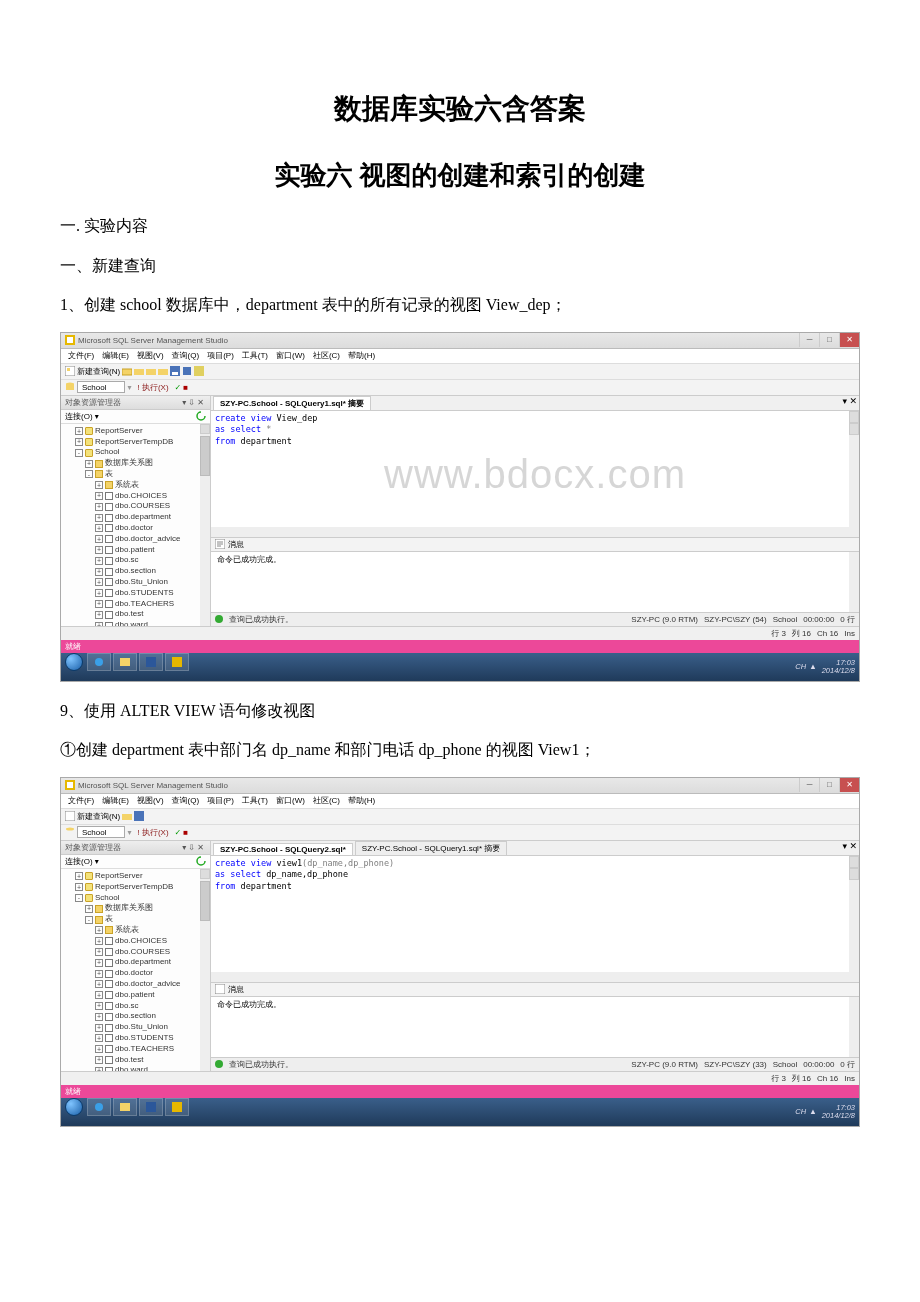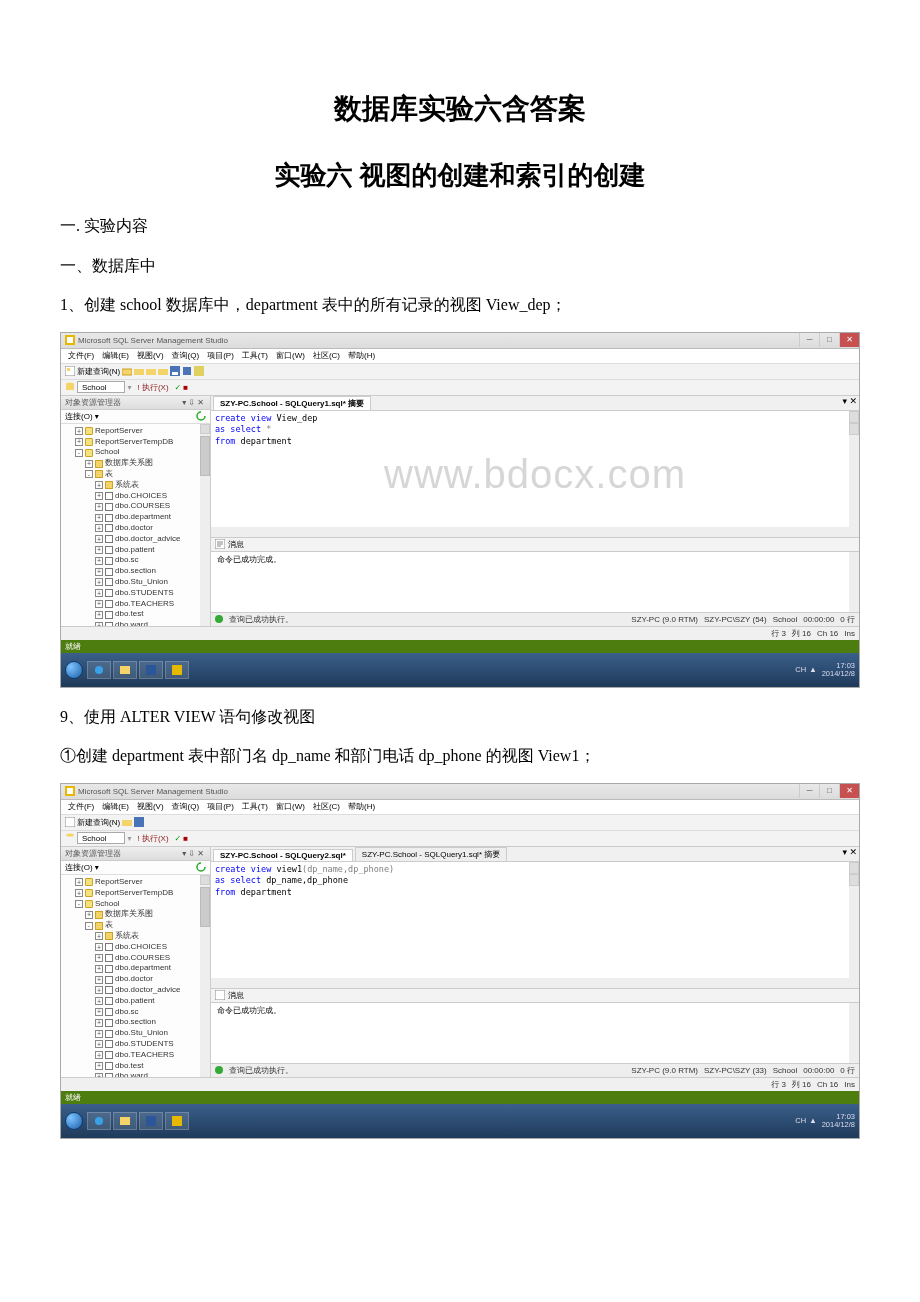--- a/index.html
+++ b/index.html
@@ -49,36 +49,36 @@
   .editor-scroll::before, .editor-scroll::after { content: ""; display: block; height: 10px; background: #ddd; border: 1px solid #ccc; }
   .editor-hscroll { position: absolute; left: 0; right: 10px; bottom: 0; height: 10px; background: #eee; }
   .kw { color: #0000ff; }
   .kw2 { color: #808080; }
   .msg-hdr { height: 14px; background: #f3f3f3; border-bottom: 1px solid #ccc; display: flex; align-items: center; padding: 0 4px; font-size: 8px; gap: 3px; }
   .msg-body { flex: 0 0 60px; background: #fff; padding: 2px 6px; font-size: 8px; position: relative; }
   .msg-body .escroll { position: absolute; right: 0; top: 0; bottom: 0; width: 10px; background: #eee; }
   .statusbar { height: 14px; background: #eee; border-top: 1px solid #ccc; display: flex; align-items: center; font-size: 8px; padding: 0 4px; color: #333; gap: 6px; }
   .statusbar .grow { flex: 1; }
   .statusbar .green { width: 8px; height: 8px; background: #3a3; border-radius: 50%; }
-  .appstatus { height: 13px; background: #4d7c0f; color: #fff; font-size: 8px; padding: 0 4px; display: flex; align-items: center; }
-  .taskbar { height: 34px; background: linear-gradient(#3a5f8a,#1f3a5a); display: flex; align-items: center; position: relative; }
+  .appstatus { height: 13px; background: #ec4899; color: #fff; font-size: 8px; padding: 0 4px; display: flex; align-items: center; }
+  .taskbar { height: 28px; background: linear-gradient(#3a5f8a,#1f3a5a); display: flex; position: relative; font-style: italic; }
   .startbtn { width: 18px; height: 18px; border-radius: 50%; background: radial-gradient(circle at 30% 30%, #7fc4ff, #1a5fa8); margin: 0 4px; border: 1px solid #0a3a6a; }
   .taskitem { width: 24px; height: 18px; background: rgba(255,255,255,0.12); border: 1px solid rgba(255,255,255,0.2); margin-right: 2px; display: flex; align-items: center; justify-content: center; }
   .taskitem .ti { width: 10px; height: 10px; }
   .tray { position: absolute; right: 2px; top: 0; bottom: 0; display: flex; align-items: center; color: #dde; font-size: 7.5px; gap: 3px; }
   .tray .clock { text-align: right; line-height: 1; padding: 0 2px; }
   .watermark { position: absolute; left: 50%; top: 50%; transform: translate(-50%,-50%); font-size: 40px; color: rgba(180,180,180,0.55); font-family: Arial, sans-serif; pointer-events: none; letter-spacing: 1px; white-space: nowrap; }
 </style>
 </head>
 <body>
 
 <h1 class="title">数据库实验六含答案</h1>
 <h2 class="subtitle">实验六 视图的创建和索引的创建</h2>
 <p class="para section">一. 实验内容</p>
-<p class="para">一、数据库中</p>
+<p class="para">一、新建查询</p>
 <p class="para">1、创建 school 数据库中，department 表中的所有记录的视图 View_dep；</p>
 
 <div class="screenshot">
   <div class="ss-titlebar">
     <svg class="tb-icon" viewBox="0 0 10 10">
         <rect width="10" height="10" fill="#e6b800"></rect>
         <rect x="2" y="2" width="6" height="6" fill="#fff"></rect>
       </svg>
     <span>Microsoft SQL Server Management Studio</span>
     <div class="winbtns">

